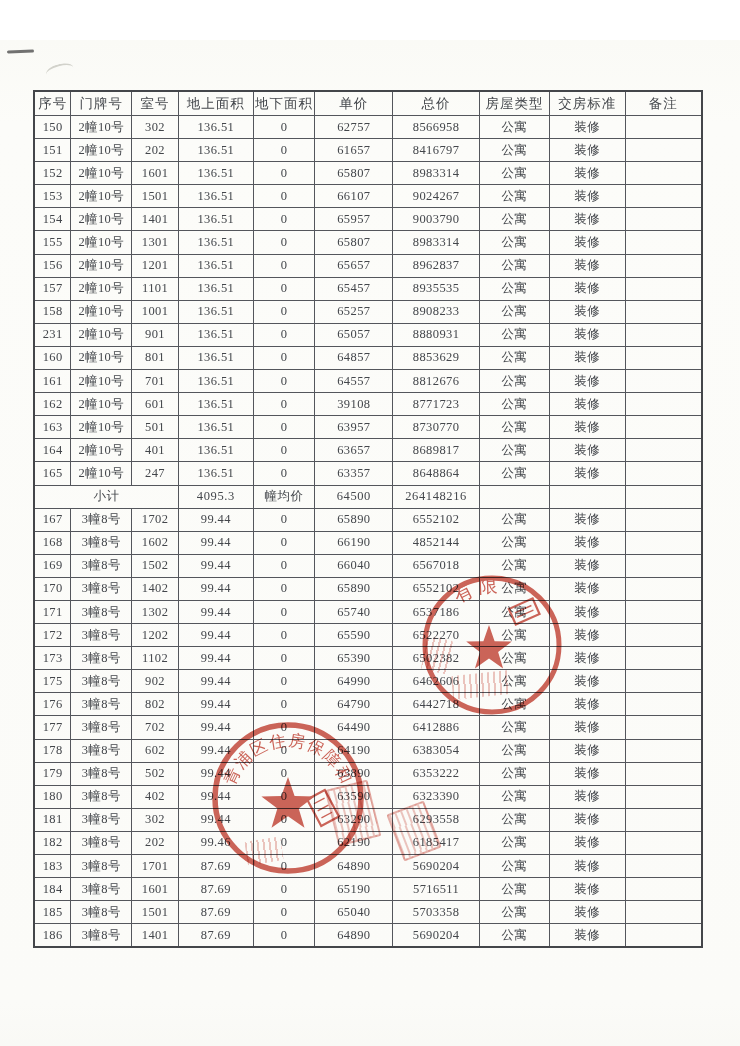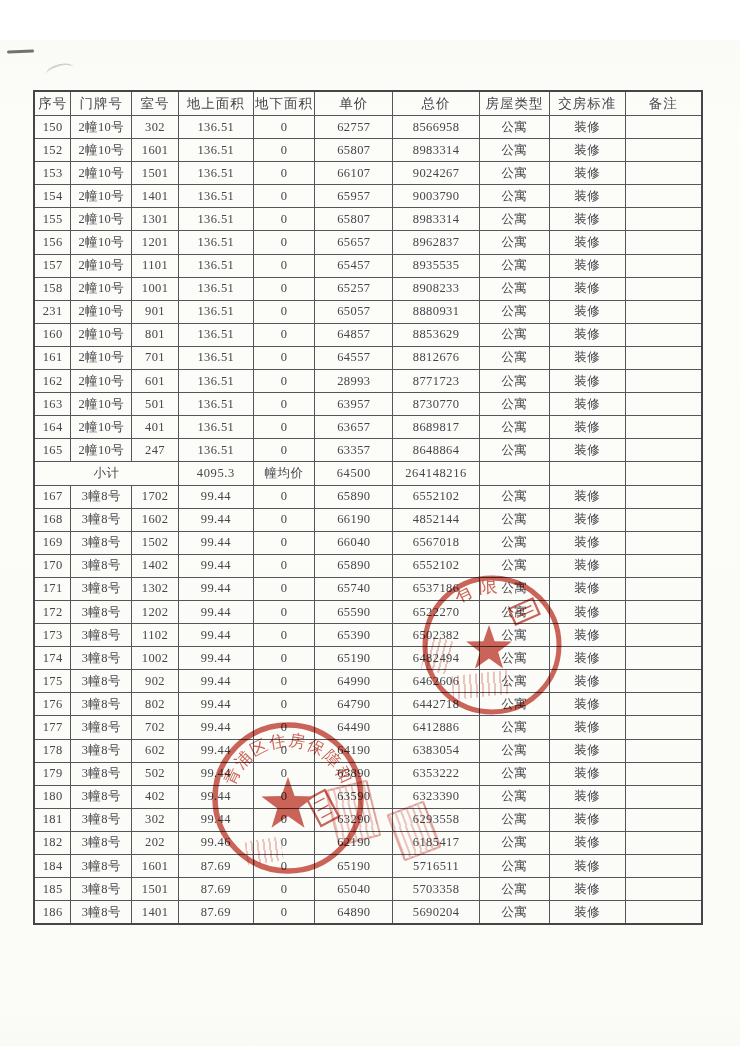--- a/index.html
+++ b/index.html
@@ -107,20 +107,32 @@
             <td data-name="cell">302</td>
             <td data-name="cell">136.51</td>
             <td data-name="cell">0</td>
             <td data-name="cell">62757</td>
             <td data-name="cell">8566958</td>
             <td data-name="cell">公寓</td>
             <td data-name="cell">装修</td>
             <td data-name="cell"></td>
           </tr>
           <tr data-name="table-row">
+            <td data-name="cell">151</td>
+            <td data-name="cell">2幢10号</td>
+            <td data-name="cell">202</td>
+            <td data-name="cell">136.51</td>
+            <td data-name="cell">0</td>
+            <td data-name="cell">61657</td>
+            <td data-name="cell">8416797</td>
+            <td data-name="cell">公寓</td>
+            <td data-name="cell">装修</td>
+            <td data-name="cell"></td>
+          </tr>
+          <tr data-name="table-row">
             <td data-name="cell">152</td>
             <td data-name="cell">2幢10号</td>
             <td data-name="cell">1601</td>
             <td data-name="cell">136.51</td>
             <td data-name="cell">0</td>
             <td data-name="cell">65807</td>
             <td data-name="cell">8983314</td>
             <td data-name="cell">公寓</td>
             <td data-name="cell">装修</td>
             <td data-name="cell"></td>
@@ -232,21 +244,21 @@
             <td data-name="cell">公寓</td>
             <td data-name="cell">装修</td>
             <td data-name="cell"></td>
           </tr>
           <tr data-name="table-row">
             <td data-name="cell">162</td>
             <td data-name="cell">2幢10号</td>
             <td data-name="cell">601</td>
             <td data-name="cell">136.51</td>
             <td data-name="cell">0</td>
-            <td data-name="cell">28993</td>
+            <td data-name="cell">39108</td>
             <td data-name="cell">8771723</td>
             <td data-name="cell">公寓</td>
             <td data-name="cell">装修</td>
             <td data-name="cell"></td>
           </tr>
           <tr data-name="table-row">
             <td data-name="cell">163</td>
             <td data-name="cell">2幢10号</td>
             <td data-name="cell">501</td>
             <td data-name="cell">136.51</td>
@@ -369,32 +381,20 @@
             <td data-name="cell">1102</td>
             <td data-name="cell">99.44</td>
             <td data-name="cell">0</td>
             <td data-name="cell">65390</td>
             <td data-name="cell">6502382</td>
             <td data-name="cell">公寓</td>
             <td data-name="cell">装修</td>
             <td data-name="cell"></td>
           </tr>
           <tr data-name="table-row">
-            <td data-name="cell">174</td>
-            <td data-name="cell">3幢8号</td>
-            <td data-name="cell">1002</td>
-            <td data-name="cell">99.44</td>
-            <td data-name="cell">0</td>
-            <td data-name="cell">65190</td>
-            <td data-name="cell">6482494</td>
-            <td data-name="cell">公寓</td>
-            <td data-name="cell">装修</td>
-            <td data-name="cell"></td>
-          </tr>
-          <tr data-name="table-row">
             <td data-name="cell">175</td>
             <td data-name="cell">3幢8号</td>
             <td data-name="cell">902</td>
             <td data-name="cell">99.44</td>
             <td data-name="cell">0</td>
             <td data-name="cell">64990</td>
             <td data-name="cell">6462606</td>
             <td data-name="cell">公寓</td>
             <td data-name="cell">装修</td>
             <td data-name="cell"></td>
@@ -472,20 +472,32 @@
             <td data-name="cell"></td>
           </tr>
           <tr data-name="table-row">
             <td data-name="cell">182</td>
             <td data-name="cell">3幢8号</td>
             <td data-name="cell">202</td>
             <td data-name="cell">99.46</td>
             <td data-name="cell">0</td>
             <td data-name="cell">62190</td>
             <td data-name="cell">6185417</td>
+            <td data-name="cell">公寓</td>
+            <td data-name="cell">装修</td>
+            <td data-name="cell"></td>
+          </tr>
+          <tr data-name="table-row">
+            <td data-name="cell">183</td>
+            <td data-name="cell">3幢8号</td>
+            <td data-name="cell">1701</td>
+            <td data-name="cell">87.69</td>
+            <td data-name="cell">0</td>
+            <td data-name="cell">64890</td>
+            <td data-name="cell">5690204</td>
             <td data-name="cell">公寓</td>
             <td data-name="cell">装修</td>
             <td data-name="cell"></td>
           </tr>
           <tr data-name="table-row">
             <td data-name="cell">184</td>
             <td data-name="cell">3幢8号</td>
             <td data-name="cell">1601</td>
             <td data-name="cell">87.69</td>
             <td data-name="cell">0</td>

